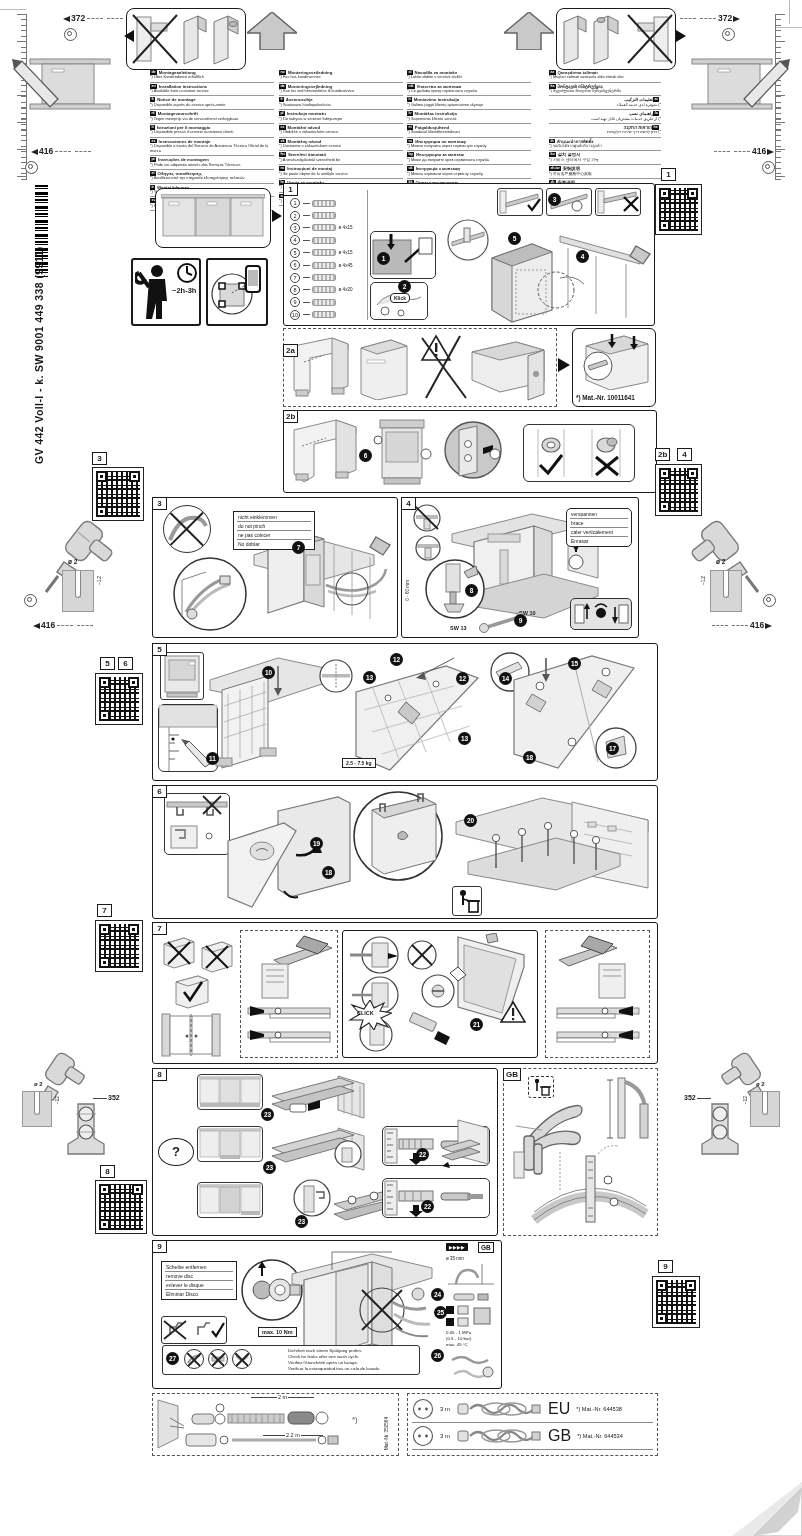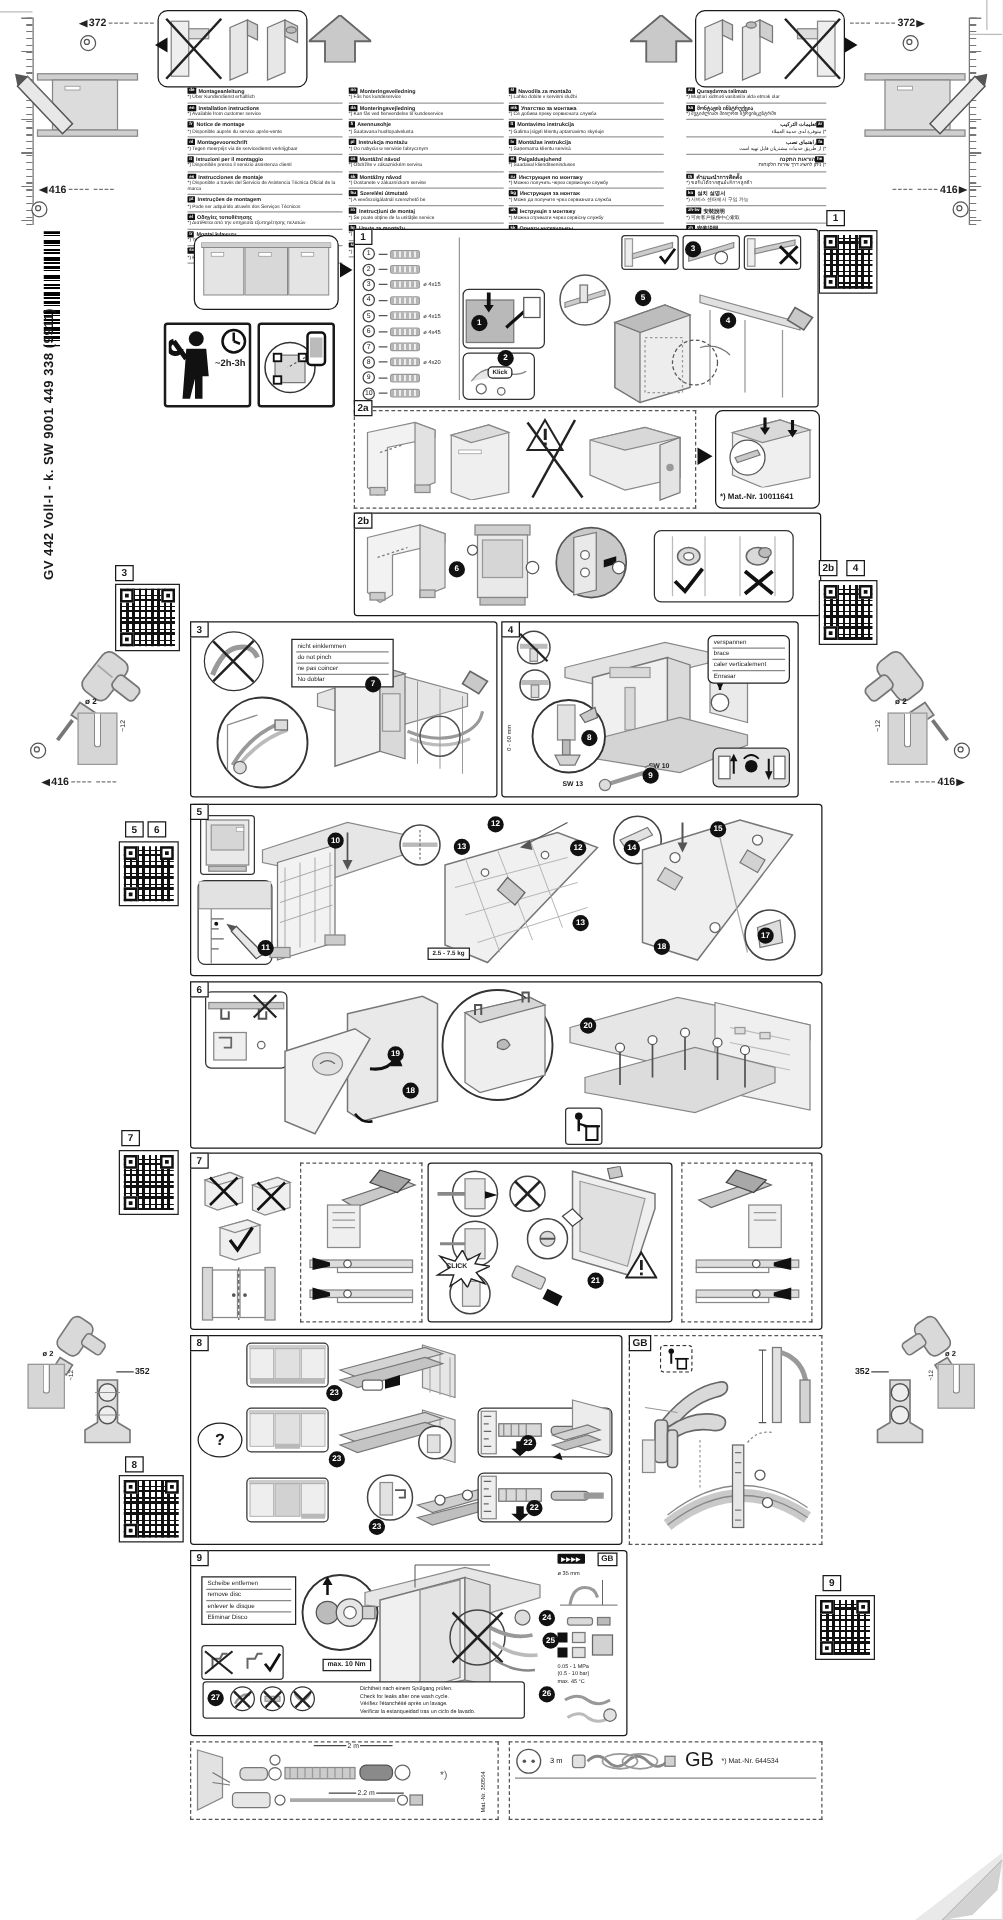--- a/index.html
+++ b/index.html
@@ -389,21 +389,21 @@
       </div>
       <div class="fp" style="right:3px;top:3px">
         <i></i>
       </div>
       <div class="fp" style="left:3px;bottom:3px">
         <i></i>
       </div>
     </div>
 
   <div class="dash" style="left:283px;top:328px;width:274px;height:79px"></div>
-  <div class="lb" style="left:283px;top:320px">2a</div>
+  <div class="lb" style="left:283px;top:344px">2a</div>
   <svg class="a" style="left:292px;top:336px" width="58" height="64" viewBox="0 0 58 64">
     <polygon points="2,10 40,2 56,8 56,14 18,22 18,56 10,60 2,54" fill="#f2f2f2" stroke="#888"></polygon>
     <polygon points="40,2 56,8 56,50 40,56" fill="#e2e2e2" stroke="#888"></polygon>
     <rect x="4" y="54" width="12" height="6" fill="#ccc" stroke="#888"></rect>
     <rect x="40" y="52" width="12" height="6" fill="#ccc" stroke="#888"></rect>
     <line x1="12" y1="26" x2="30" y2="20" stroke="#777" stroke-dasharray="2 2"></line>
   </svg>
   <svg class="a" style="left:355px;top:336px" width="58" height="64" viewBox="0 0 58 64">
     <polygon points="6,12 36,4 52,10 52,58 22,64 6,58" fill="#efefef" stroke="#888"></polygon>
     <polygon points="6,12 36,4 52,10 22,18" fill="#dcdcdc" stroke="#888"></polygon>
@@ -1285,20 +1285,37 @@
     <text x="196" y="24" font-size="8" fill="#555">*)</text>
   </svg>
   <div class="dim" style="left:262px;top:1432px;font-size:5.5px;font-weight:normal">
     <span class="lns" style="width:22px"></span><span>2.2 m</span><span class="lns" style="width:22px"></span>
   </div>
   <div class="a vsmall" style="left:384px;top:1398px;height:52px;font-size:4.6px">Mat.-Nr. 350564</div>
 
   <div class="dash" style="left:407px;top:1393px;width:251px;height:63px"></div>
   <div class="a" style="left:412px;top:1396px;width:241px">
 
+      <div style="display:flex;align-items:center;gap:6px;height:27px;border-bottom:.7px solid #888">
+        <svg width="22" height="22" viewBox="0 0 22 22">
+          <circle cx="11" cy="11" r="9.5" fill="#fff" stroke="#555" stroke-width="1.1"></circle>
+          <circle cx="7.5" cy="11" r="1.4" fill="#555"></circle>
+          <circle cx="14.5" cy="11" r="1.4" fill="#555"></circle>
+        </svg>
+        <span style="font-size:6px">3 m</span>
+        <svg width="86" height="20" viewBox="0 0 86 20">
+          <rect x="2" y="5" width="10" height="10" rx="2" fill="#e2e2e2" stroke="#777"></rect>
+          <path d="M14 10 q8 -8 16 0 q8 8 16 0 q8 -8 16 0 q8 8 16 0" fill="none" stroke="#888" stroke-width="2.2"></path>
+          <ellipse cx="40" cy="10" rx="14" ry="6" fill="none" stroke="#999" stroke-width="1.4"></ellipse>
+          <ellipse cx="56" cy="10" rx="14" ry="6" fill="none" stroke="#999" stroke-width="1.4"></ellipse>
+          <rect x="76" y="6" width="8" height="8" fill="#d2d2d2" stroke="#777"></rect>
+        </svg>
+        <span class="minicode">EU</span>
+        <span style="font-size:5.6px;white-space:nowrap">*) Mat.-Nr. 644538</span>
+      </div>
 
       <div style="display:flex;align-items:center;gap:6px;height:27px;border-bottom:.7px solid #888">
         <svg width="22" height="22" viewBox="0 0 22 22">
           <circle cx="11" cy="11" r="9.5" fill="#fff" stroke="#555" stroke-width="1.1"></circle>
           <circle cx="7.5" cy="11" r="1.4" fill="#555"></circle>
           <circle cx="14.5" cy="11" r="1.4" fill="#555"></circle>
         </svg>
         <span style="font-size:6px">3 m</span>
         <svg width="86" height="20" viewBox="0 0 86 20">
           <rect x="2" y="5" width="10" height="10" rx="2" fill="#e2e2e2" stroke="#777"></rect>

